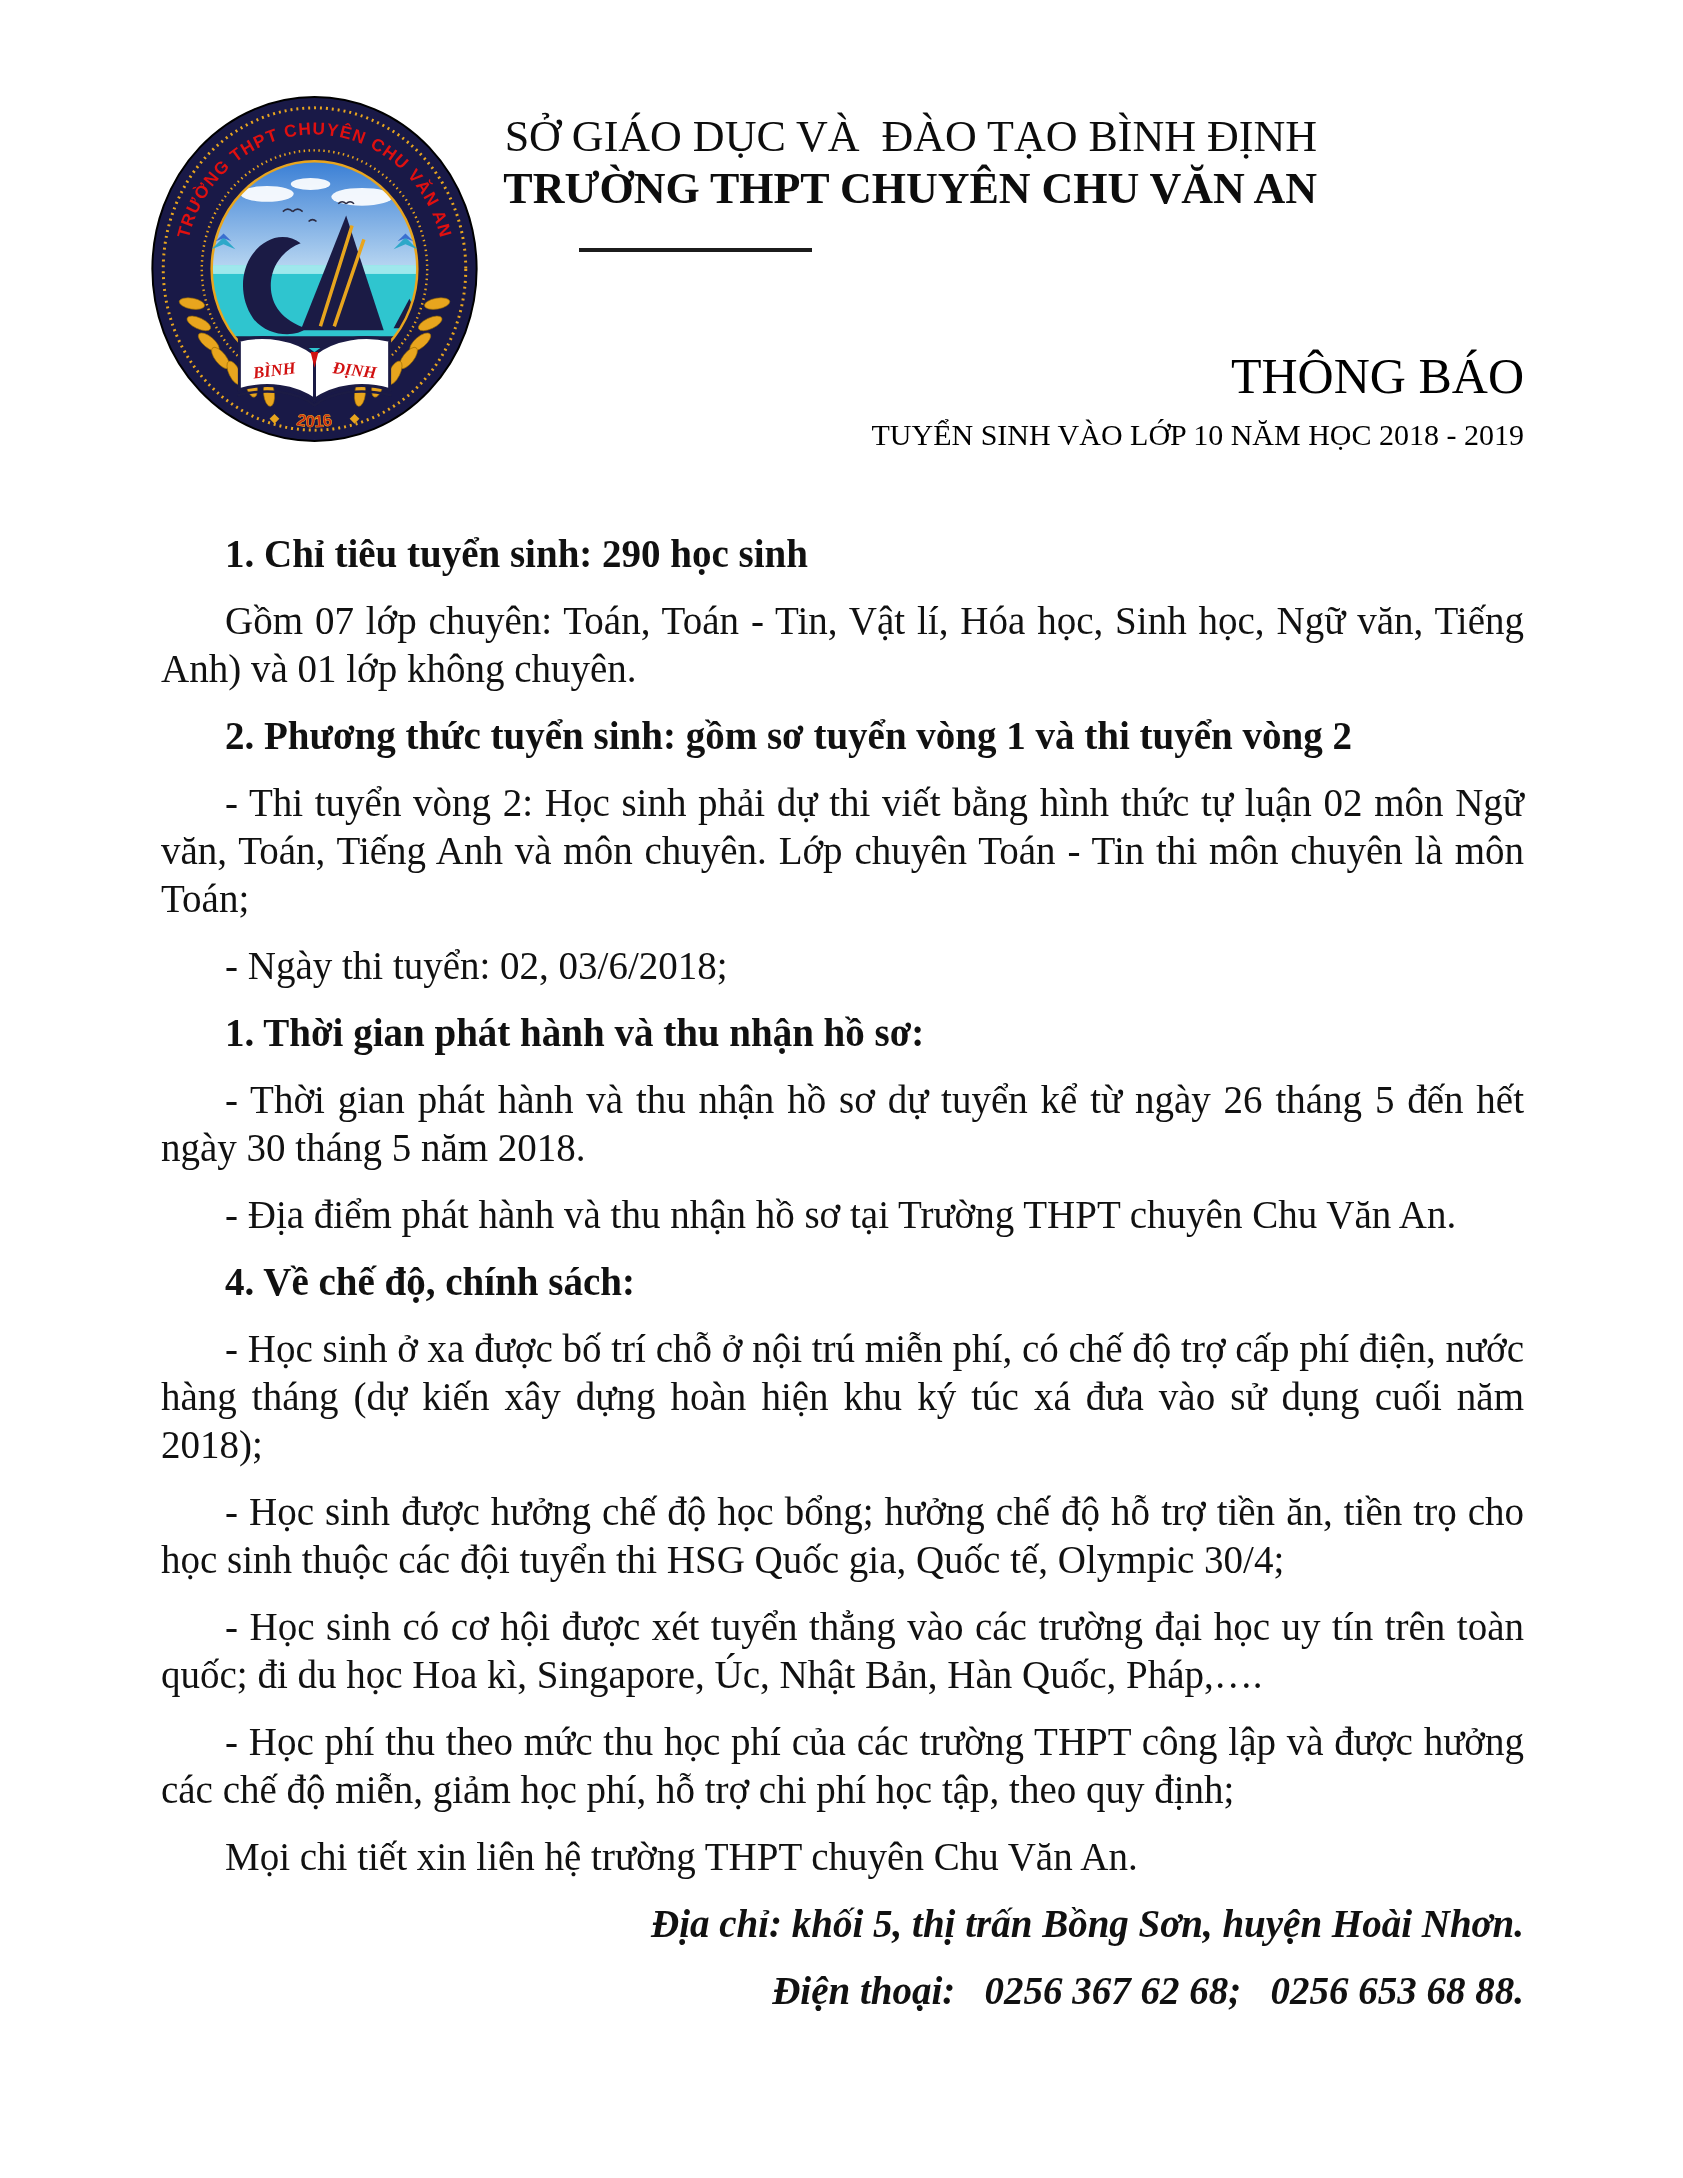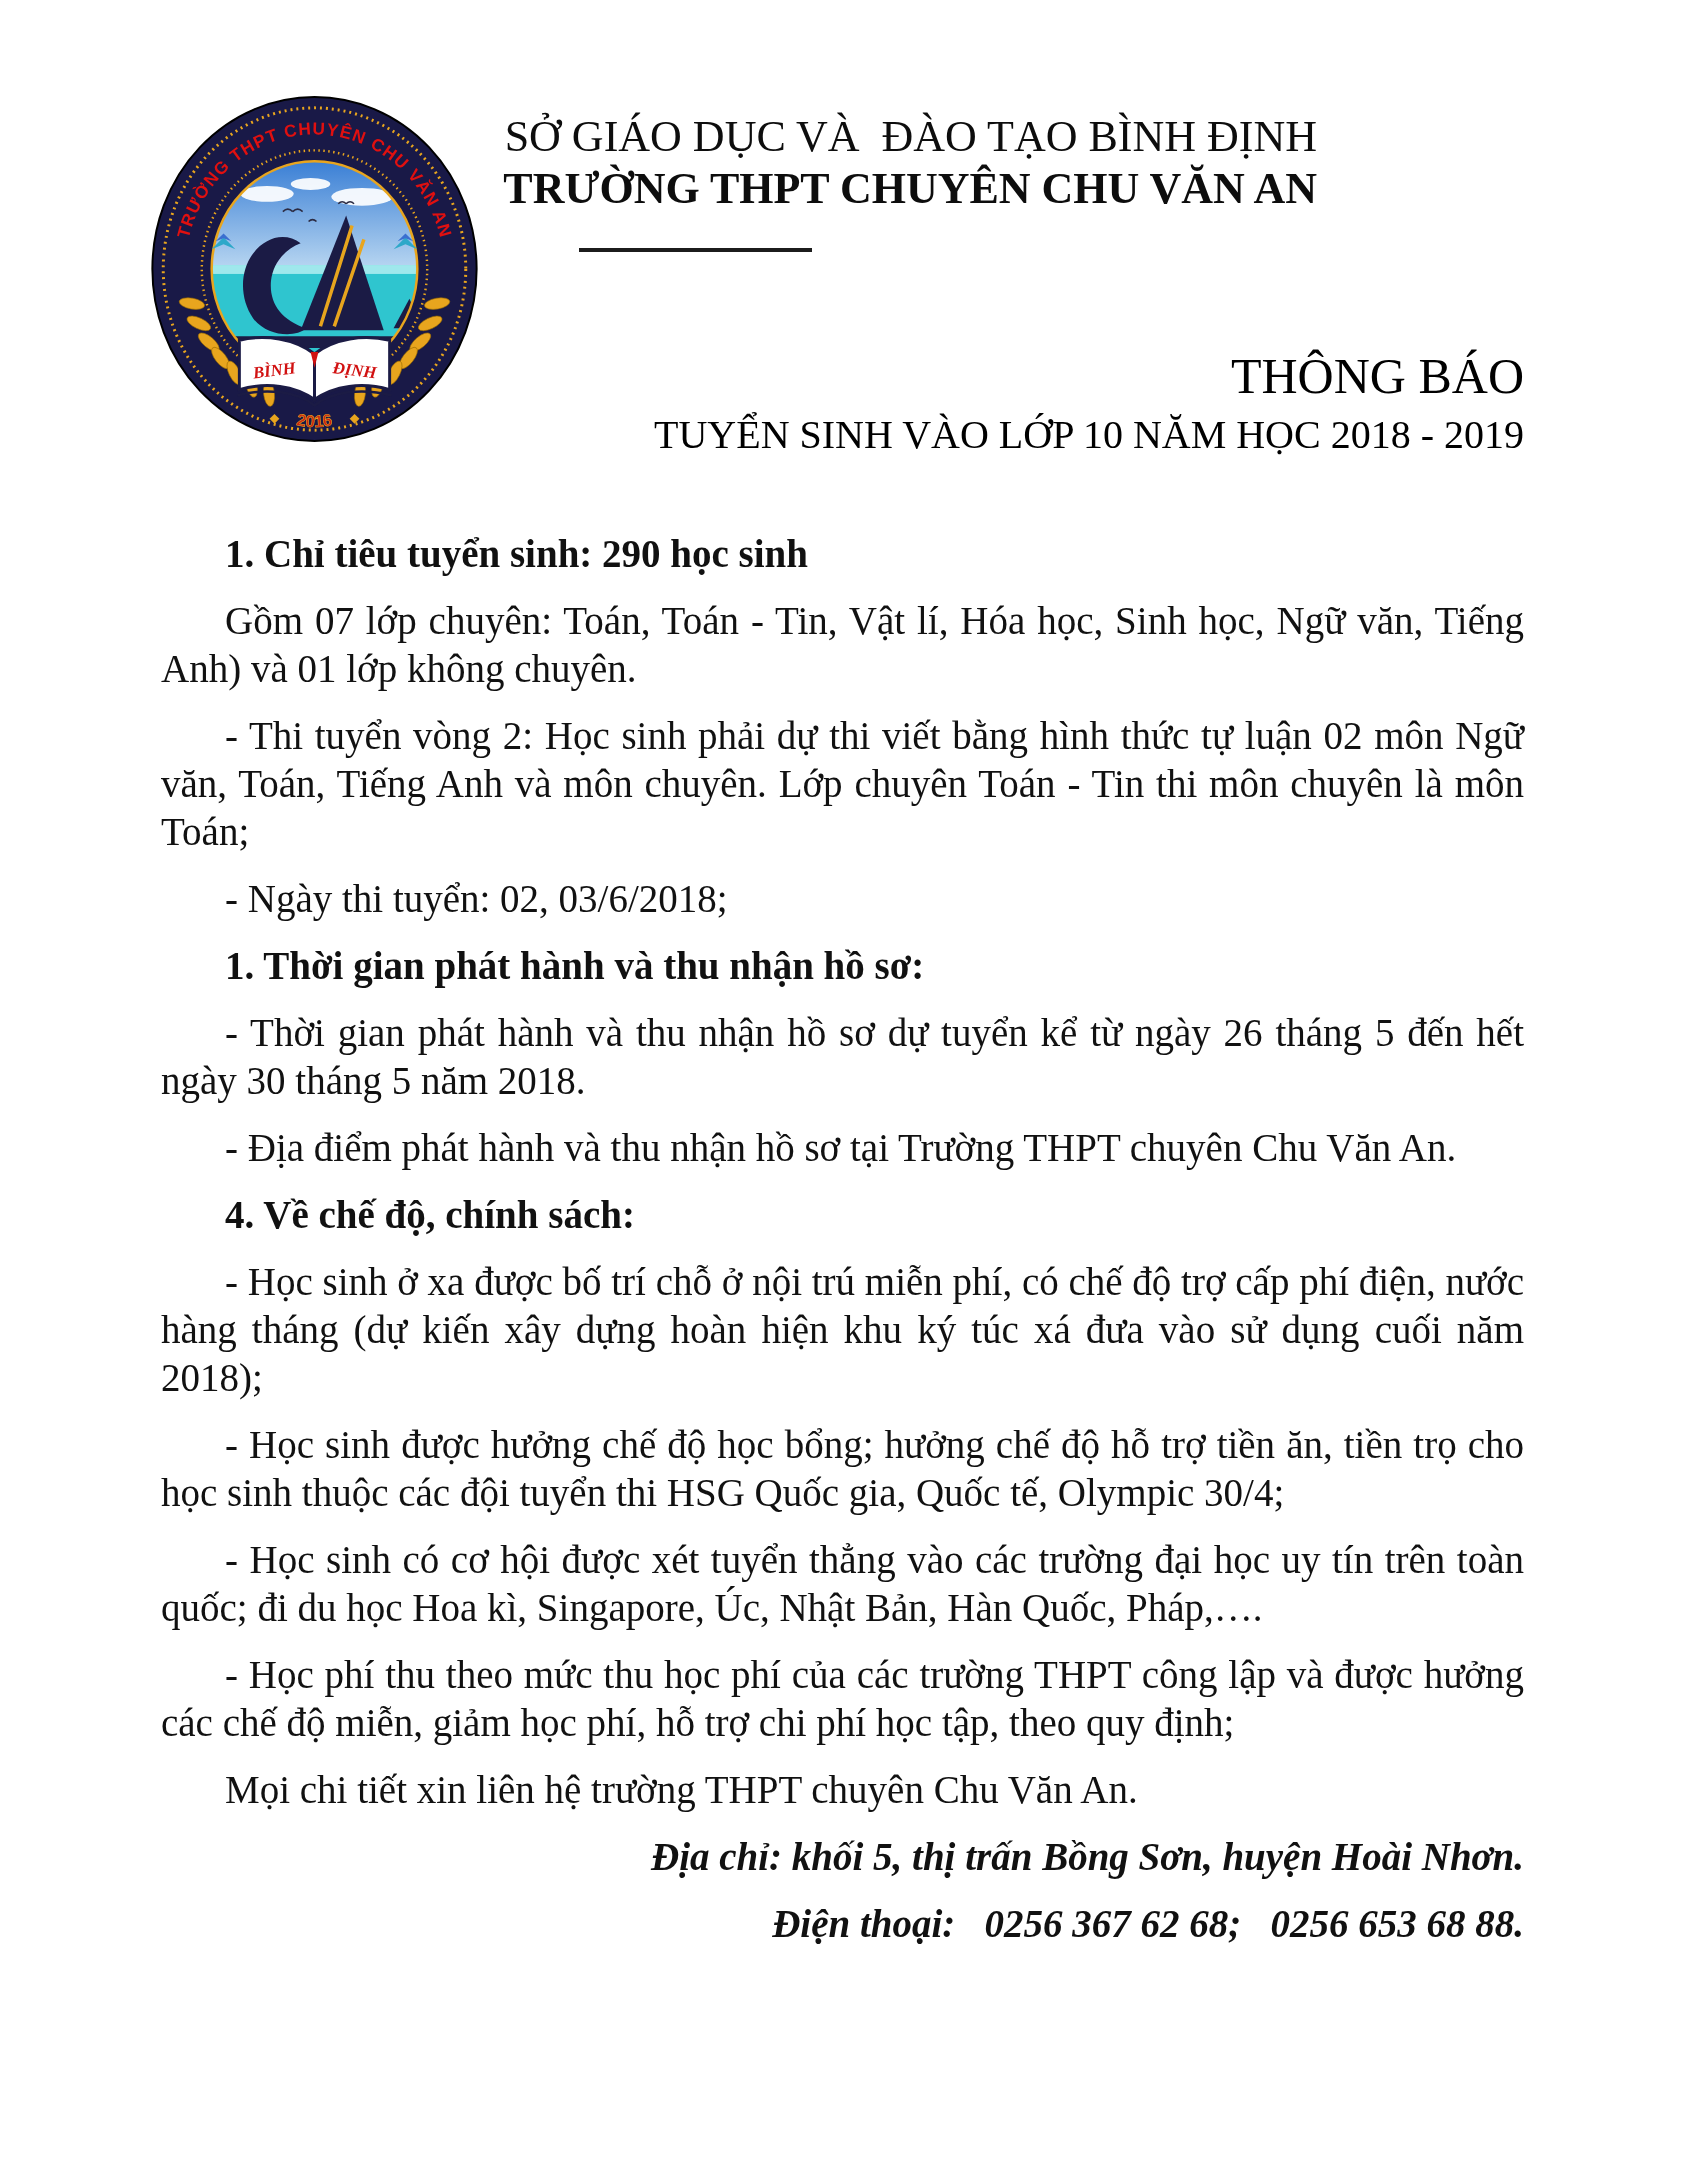--- a/index.html
+++ b/index.html
@@ -8,21 +8,21 @@
     font-family:"Liberation Serif","DejaVu Serif",serif;color:#111;overflow:hidden;
   }
   .emblem{position:absolute;left:150px;top:95px;width:329px;height:348px;}
   .header{position:absolute;left:416px;top:111px;width:901px;text-align:right;
     font-size:44px;line-height:52px;color:#0d0d0d;}
   .header .l1{white-space:pre;}
   .header .l2{font-weight:bold;white-space:pre;}
   .header-rule{position:absolute;left:579px;top:248px;width:233px;height:4px;background:#1c1c1c;}
   .titleblock{position:absolute;left:161px;top:348px;width:1363px;text-align:right;font-weight:normal;color:#000;}
   .titleblock .t1{font-size:50px;line-height:56px;}
-  .titleblock .t2{font-size:40px;line-height:55px;margin-top:3px;}
+  .titleblock .t2{font-size:30px;line-height:55px;margin-top:3px;}
   .bodytext{position:absolute;left:161px;top:526px;width:1363px;font-size:39px;line-height:48px;}
   .bodytext p{margin:4px 0 19px 0;text-indent:64px;text-align:justify;}
   .bodytext p.heading{font-weight:bold;white-space:nowrap;text-align:left;}
   .bodytext p.contact{font-weight:bold;font-style:italic;white-space:pre-wrap;text-align:right;}
 </style>
 </head>
 <body>
 
 <div id="page">
 
@@ -129,20 +129,21 @@
   <div class="header-rule"></div>
 
   <div class="titleblock">
     <div class="t1">THÔNG BÁO</div>
     <div class="t2">TUYỂN SINH VÀO LỚP 10 NĂM HỌC 2018 - 2019</div>
   </div>
 
   <div class="bodytext">
     <p class="heading">1. Chỉ tiêu tuyển sinh: 290 học sinh</p>
     <p class="para">Gồm 07 lớp chuyên: Toán, Toán - Tin, Vật lí, Hóa học, Sinh học, Ngữ văn, Tiếng Anh) và 01 lớp không chuyên.</p>
+    <p class="heading">2. Phương thức tuyển sinh: gồm sơ tuyển vòng 1 và thi tuyển vòng 2</p>
     <p class="para">- Thi tuyển vòng 2: Học sinh phải dự thi viết bằng hình thức tự luận 02 môn Ngữ văn, Toán, Tiếng Anh và môn chuyên. Lớp chuyên Toán - Tin thi môn chuyên là môn Toán;</p>
     <p class="para">- Ngày thi tuyển: 02, 03/6/2018;</p>
     <p class="heading">1. Thời gian phát hành và thu nhận hồ sơ:</p>
     <p class="para">- Thời gian phát hành và thu nhận hồ sơ dự tuyển kể từ ngày 26 tháng 5 đến hết ngày 30 tháng 5 năm 2018.</p>
     <p class="para">- Địa điểm phát hành và thu nhận hồ sơ tại Trường THPT chuyên Chu Văn An.</p>
     <p class="heading">4. Về chế độ, chính sách:</p>
     <p class="para">- Học sinh ở xa được bố trí chỗ ở nội trú miễn phí, có chế độ trợ cấp phí điện, nước hàng tháng (dự kiến xây dựng hoàn hiện khu ký túc xá đưa vào sử dụng cuối năm 2018);</p>
     <p class="para">- Học sinh được hưởng chế độ học bổng; hưởng chế độ hỗ trợ tiền ăn, tiền trọ cho học sinh thuộc các đội tuyển thi HSG Quốc gia, Quốc tế, Olympic 30/4;</p>
     <p class="para">- Học sinh có cơ hội được xét tuyển thẳng vào các trường đại học uy tín trên toàn quốc; đi du học Hoa kì, Singapore, Úc, Nhật Bản, Hàn Quốc, Pháp,….</p>
     <p class="para">- Học phí thu theo mức thu học phí của các trường THPT công lập và được hưởng các chế độ miễn, giảm học phí, hỗ trợ chi phí học tập, theo quy định;</p>

